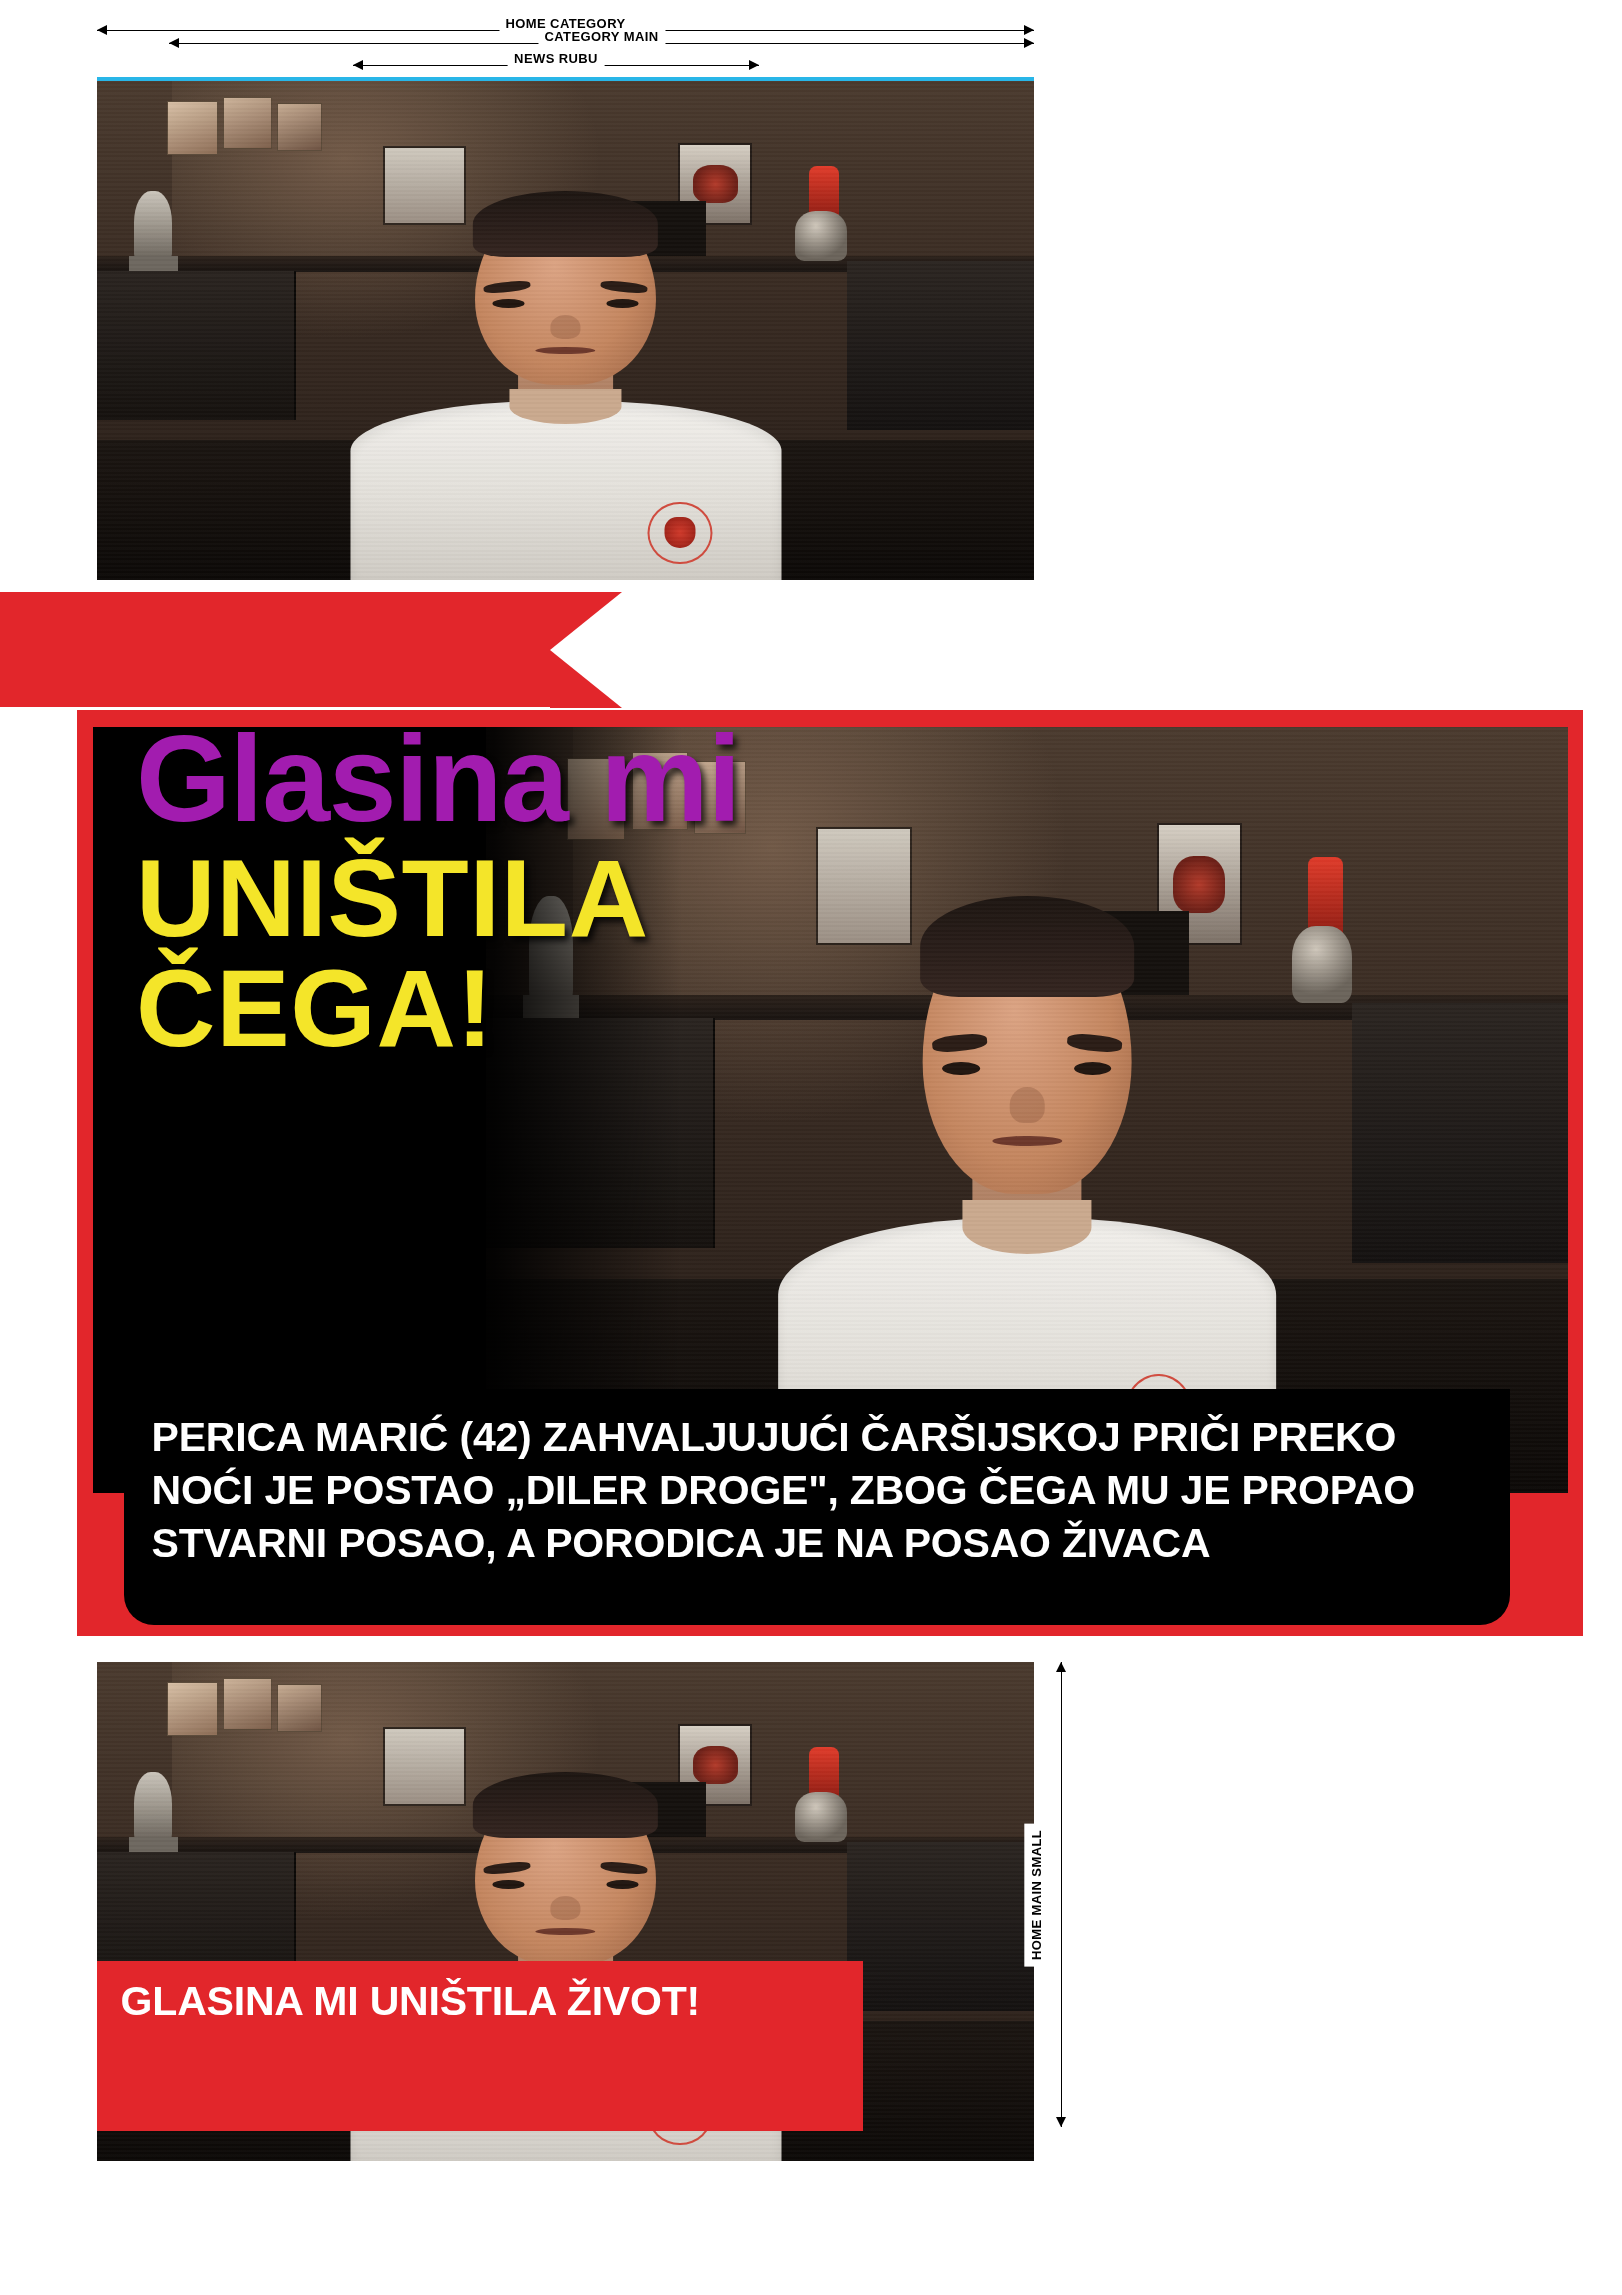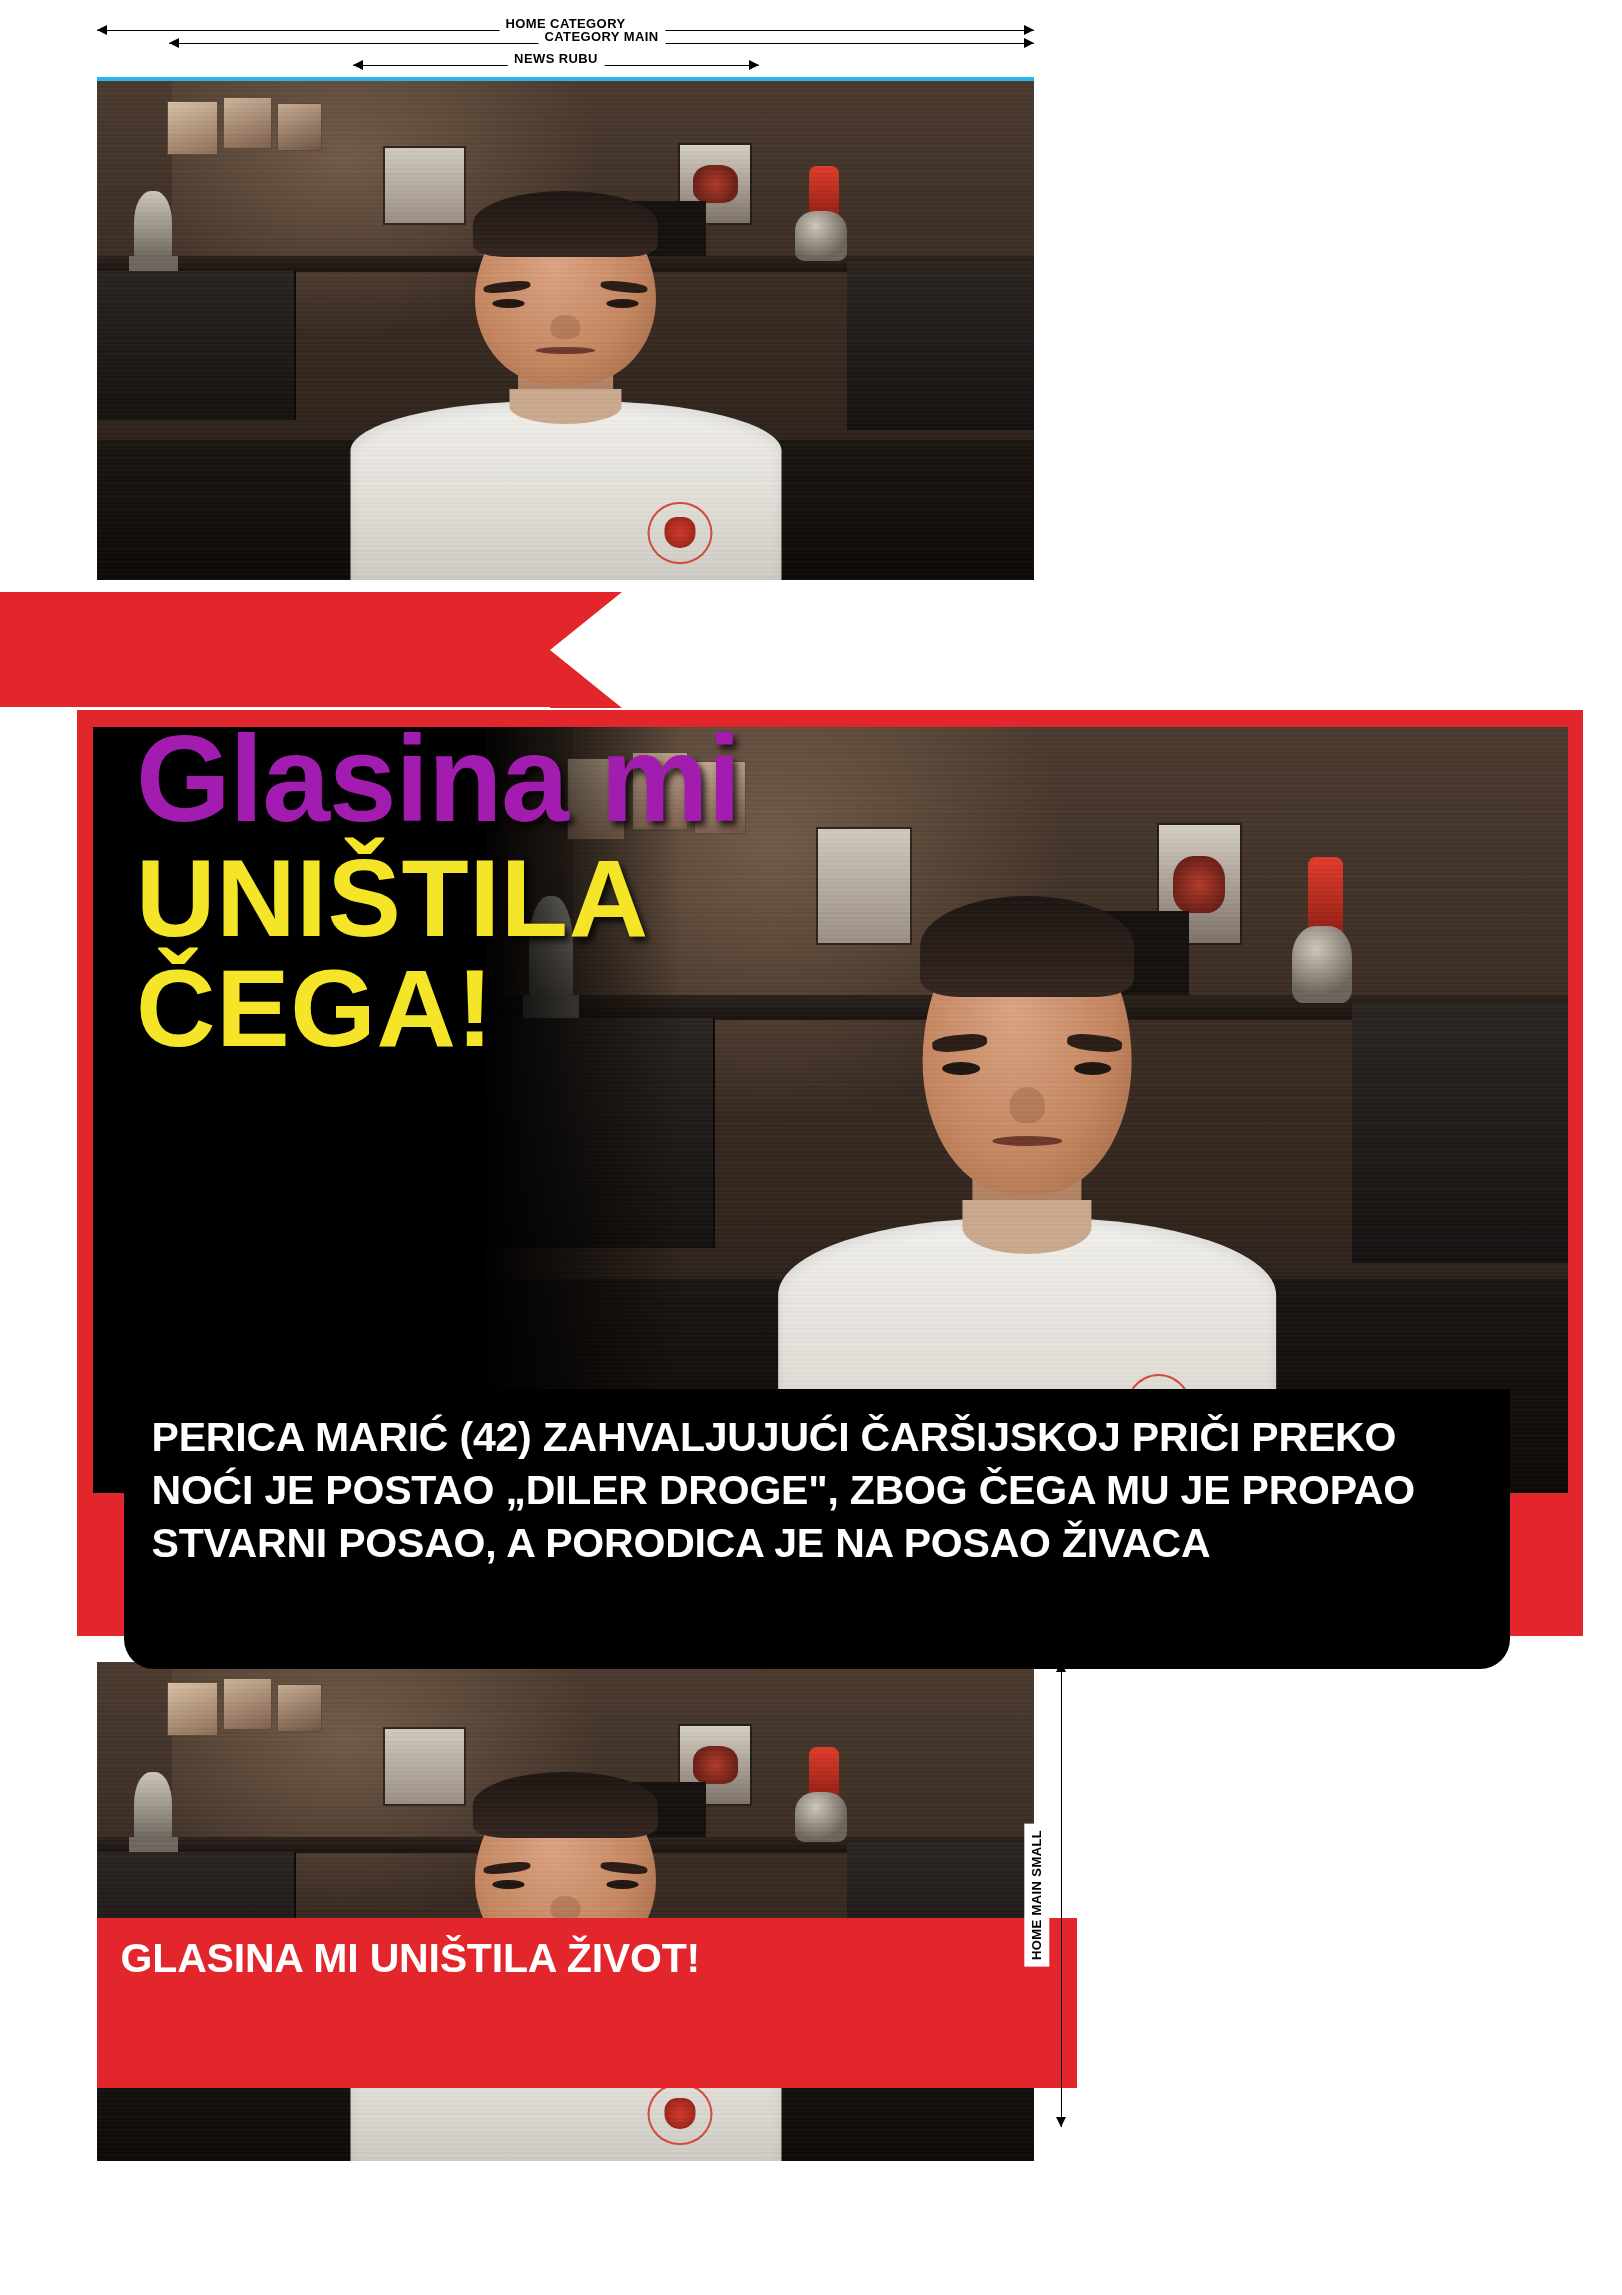--- a/index.html
+++ b/index.html
@@ -357,21 +357,21 @@
     text-shadow: 3.9px 4.6px 6.5px rgba(0,0,0,0.8);
     margin-bottom: 9.2px;
   }
 
   
   .subbar {
     position: absolute;
     left: 124px;
     top: 1389px;
     width: 1386px;
-    height: 280px;
+    height: 236px;
     background: #000000;
     border-radius: 0 0 30px 30px;
     padding: 23.6px 27.5px 0 27.5px;
     box-sizing: border-box;
     z-index: 8;
   }
   .subbar p {
     margin: 0 0 3.9px 0;
     font-size: 41px;
     line-height: 1.2;
@@ -386,22 +386,22 @@
     position: absolute;
     left: 97px;
     top: 1662px;
     width: 937px;
     height: 499px;
     overflow: hidden;
   }
   .bottom-caption {
     position: absolute;
     left: 97px;
-    top: 1918px;
-    width: 980px;
+    top: 1961px;
+    width: 766px;
     height: 170px;
     background: #e2262b;
   }
   .bottom-caption-text {
     position: absolute;
     left: 23.6px;
     top: 17px;
     font-size: 41px;
     font-weight: bold;
     color: #ffffff;

